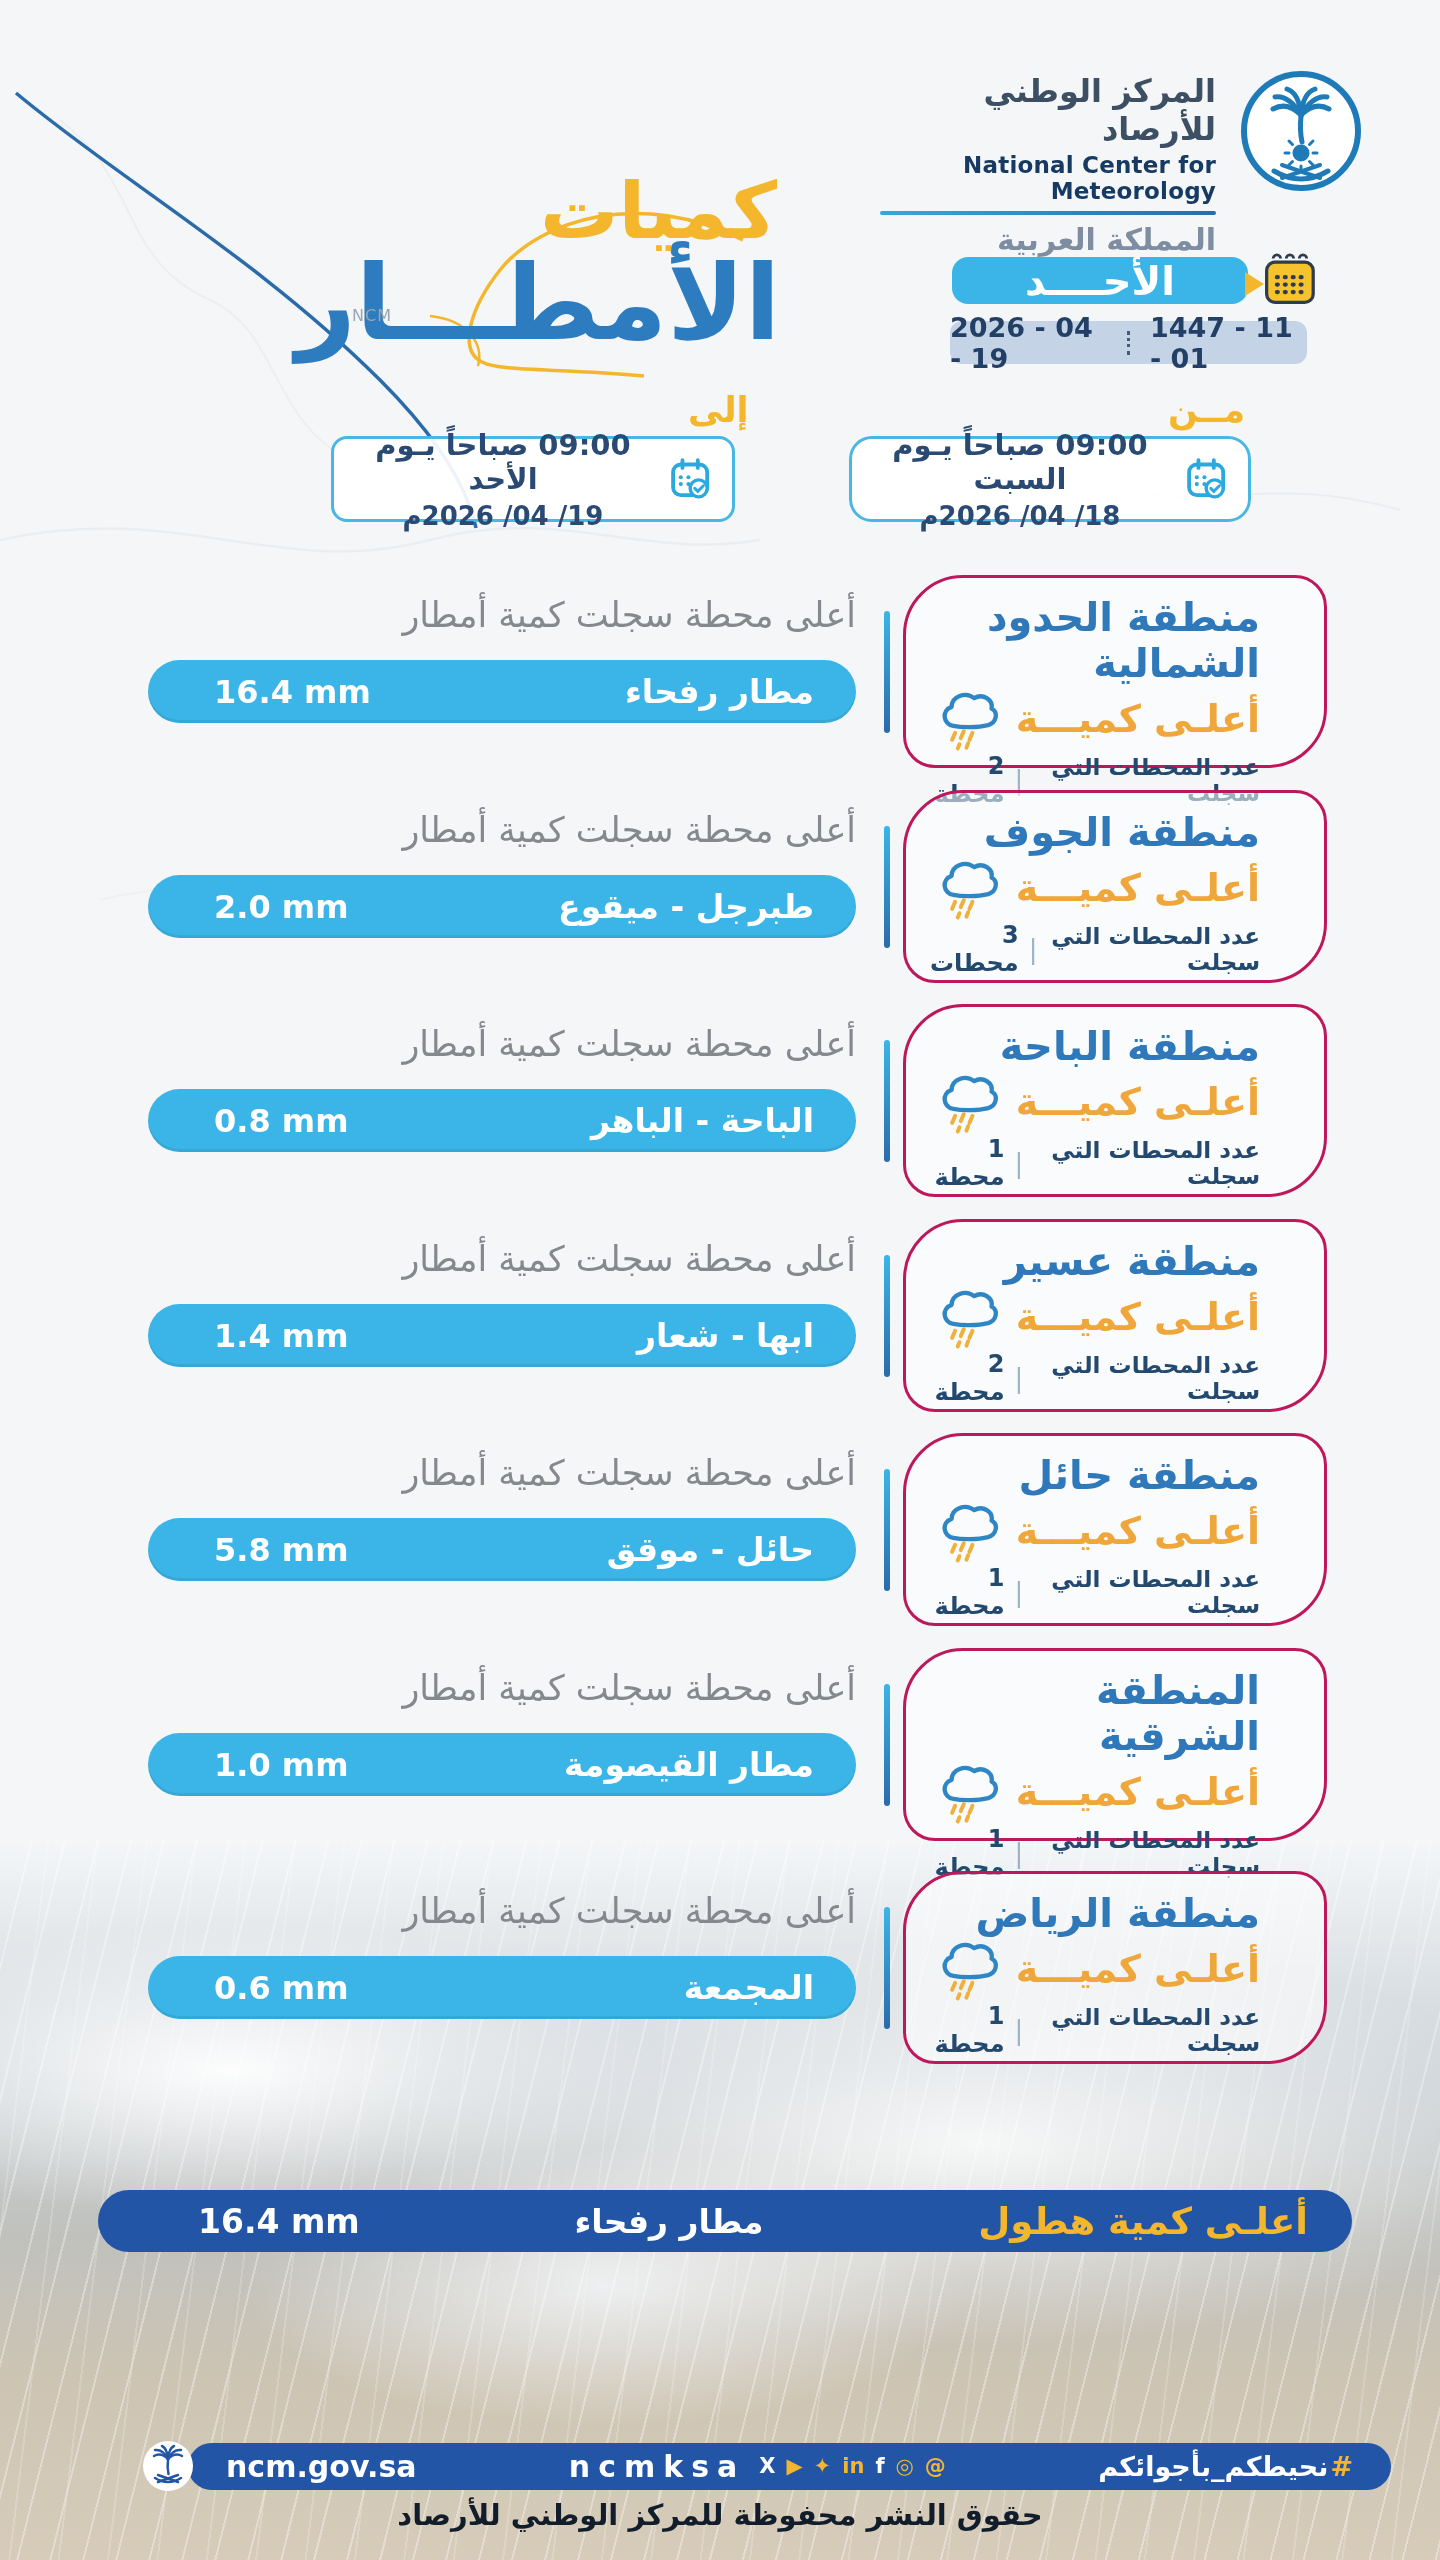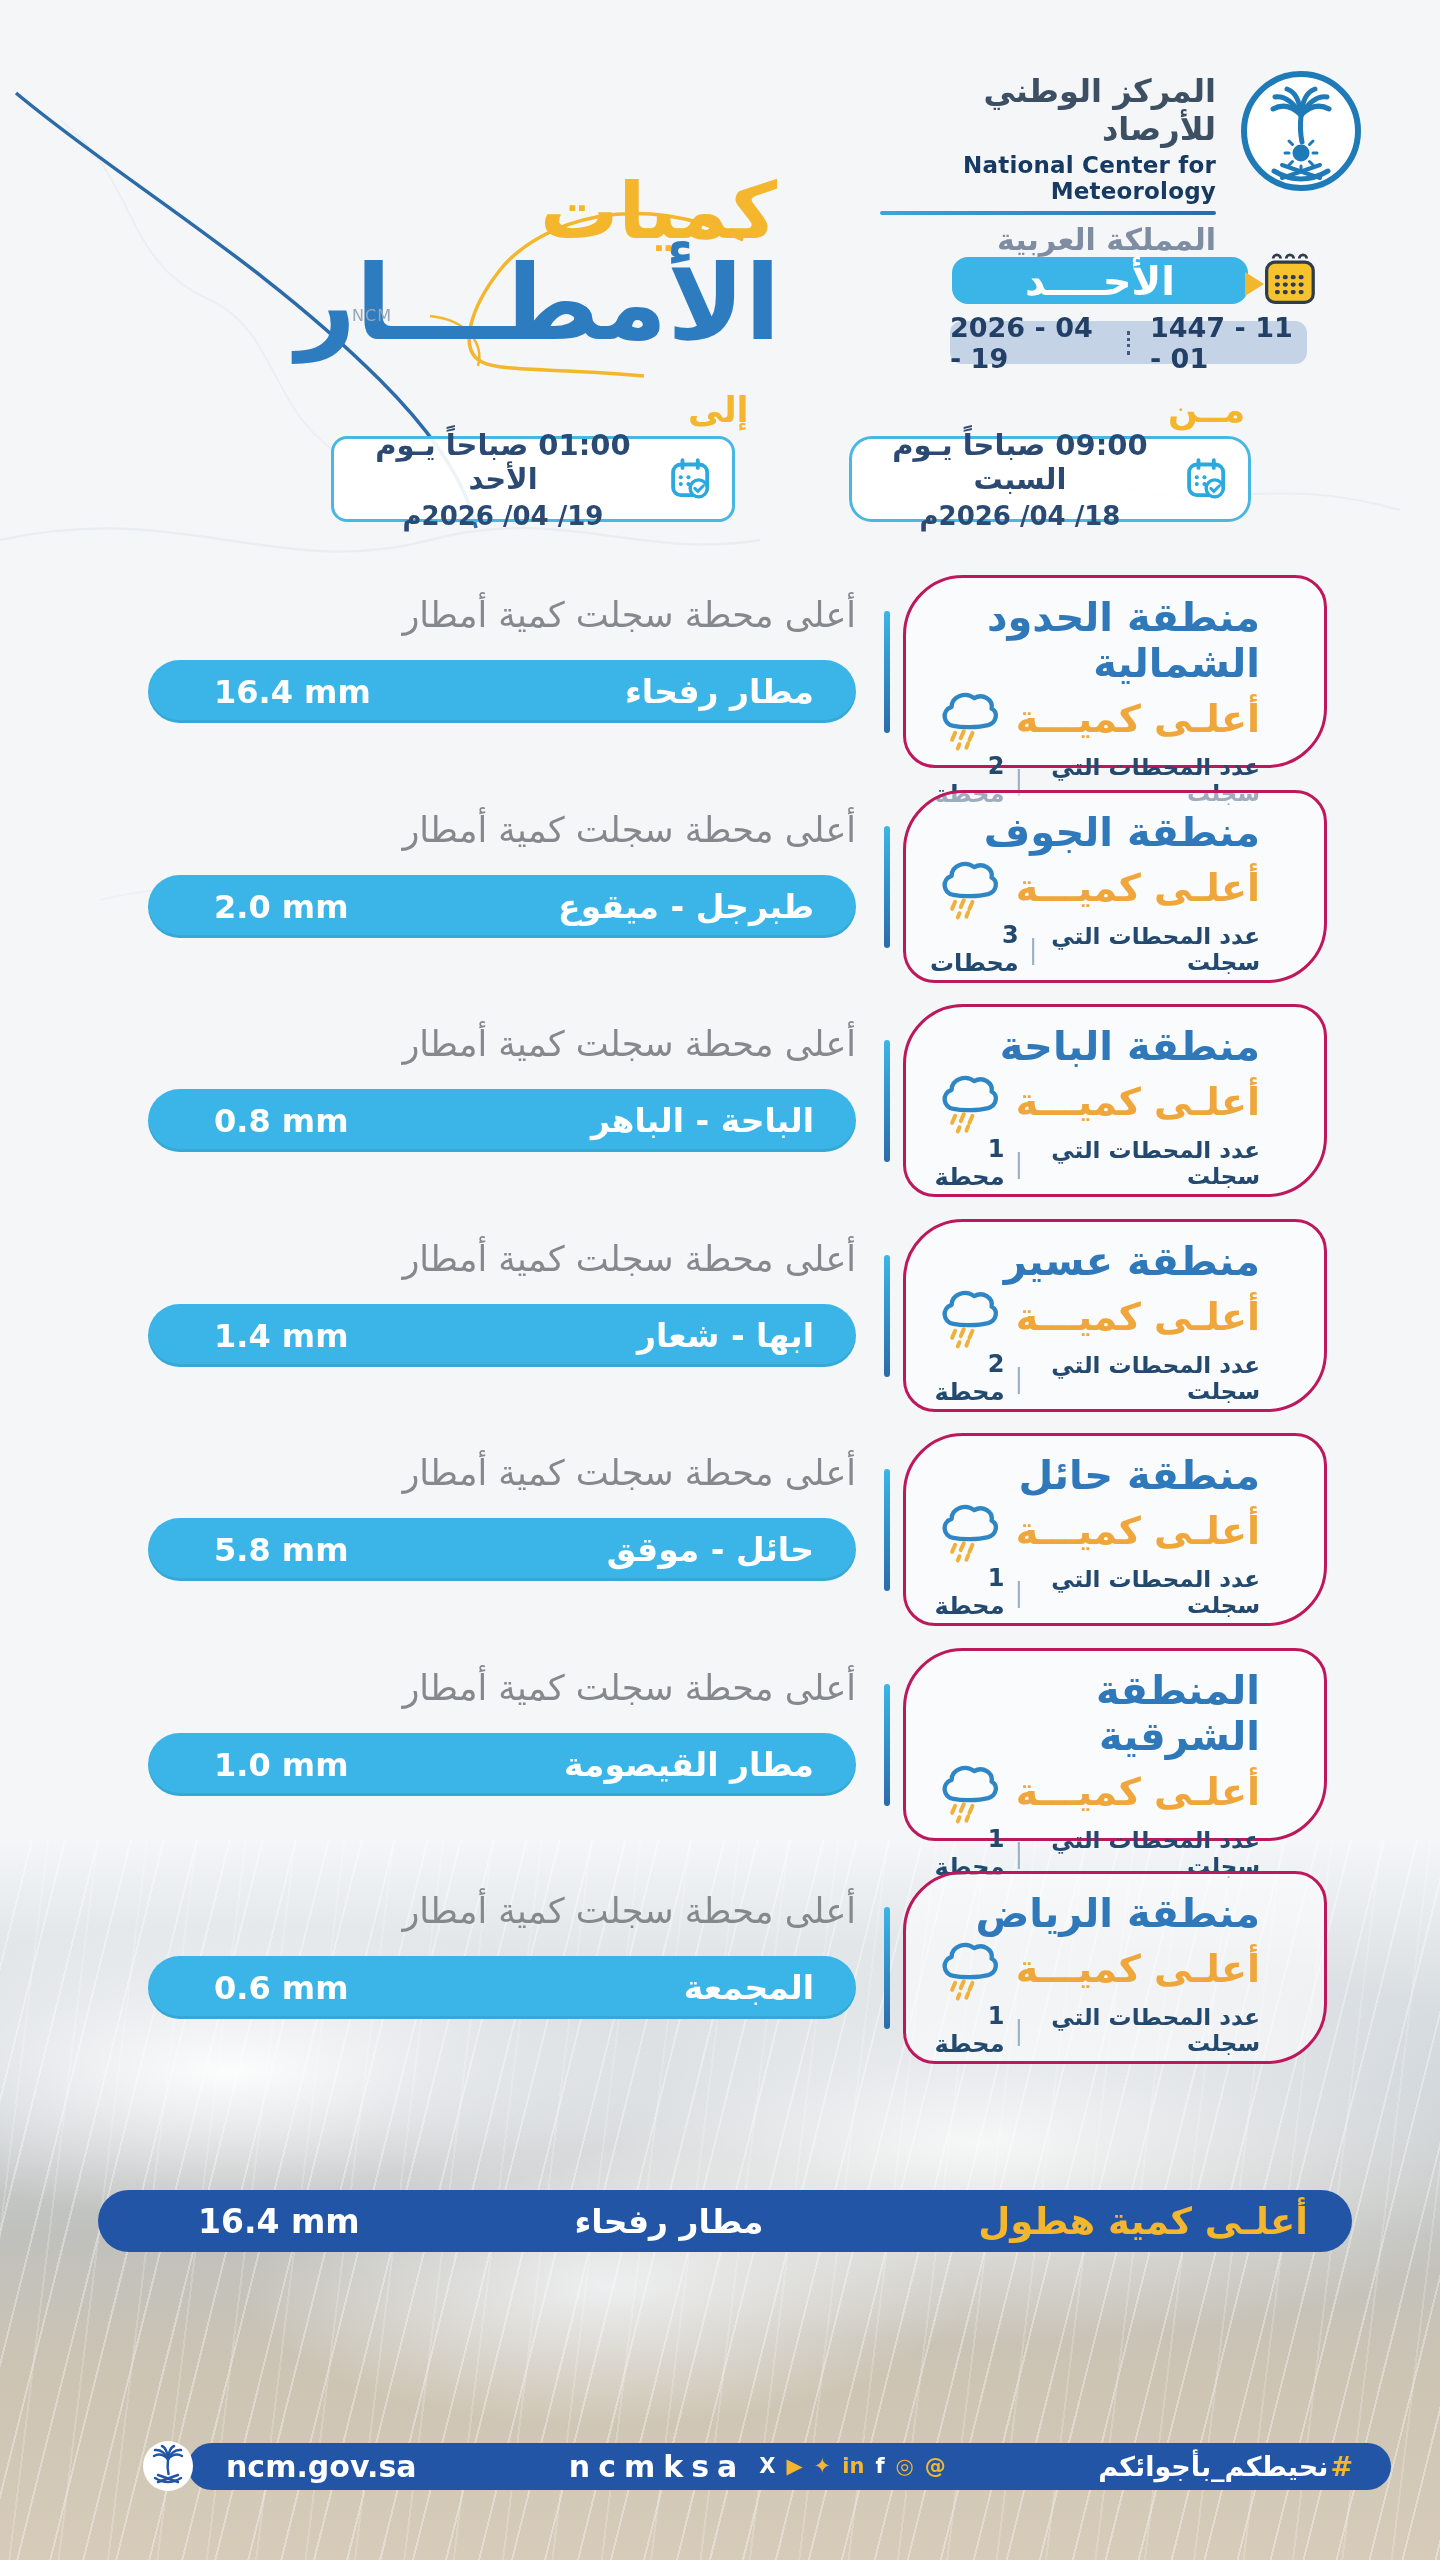--- a/index.html
+++ b/index.html
@@ -190,21 +190,21 @@
         <path d="M17 5 v9 M35 5 v9" stroke="#2aa9de" stroke-width="4.5" stroke-linecap="round"></path>
         <circle cx="15" cy="25" r="2.4" fill="#2aa9de"></circle>
           <circle cx="24" cy="25" r="2.4" fill="#2aa9de"></circle>
         <circle cx="15" cy="33" r="2.4" fill="#2aa9de"></circle>
           <circle cx="24" cy="33" r="2.4" fill="#2aa9de"></circle>
         <circle cx="36" cy="38" r="10" fill="#ffffff" stroke="#2aa9de" stroke-width="4"></circle>
         <path d="M31.5 38 l3.5 3.5 l6.5 -6.5" fill="none" stroke="#2aa9de" stroke-width="3.5" stroke-linecap="round"></path>
       </svg>
     </span>
     <span class="ptxt">
-      <div class="pt1">01:00 صباحاً يـوم الأحد</div>
+      <div class="pt1">09:00 صباحاً يـوم الأحد</div>
       <div class="pt2">19/ 04/ 2026م</div>
     </span>
   </div>
 
   <div id="sections">
     <div class="section" style="top: 575px;">
       <div class="caption">أعلى محطة سجلت كمية أمطار</div>
       <div class="bar">
         <span class="station">مطار رفحاء</span>
         <span class="amount">16.4 mm</span>
@@ -420,14 +420,15 @@
           <path d="M26 19 q-5 -10 -13 -9"></path>
         <path d="M26 19 q7 -7 14 -3"></path>
           <path d="M26 19 q5 -10 13 -9"></path>
         <path d="M26 19 q-1 -11 -6 -13"></path>
           <path d="M26 19 q1 -11 6 -13"></path>
         <path d="M13 38 q13 8 26 0"></path>
         <path d="M16 35 l20 7 M36 35 l-20 7"></path>
       </g>
     </svg>
   </div>
+  <div id="copyright">حقوق النشر محفوظة للمركز الوطني للأرصاد</div>
 
 </div>
 
 </body></html>

